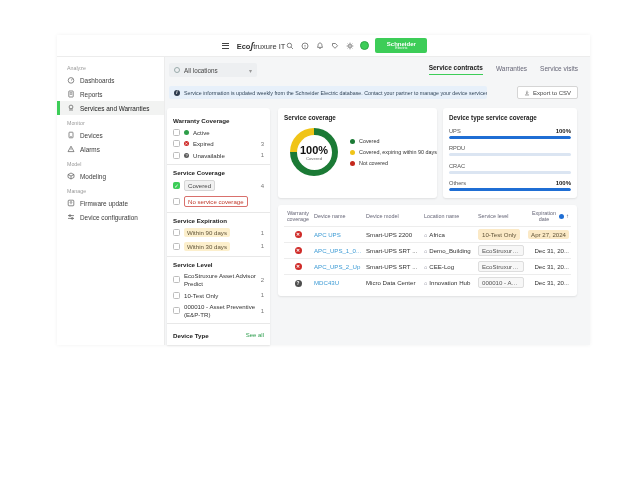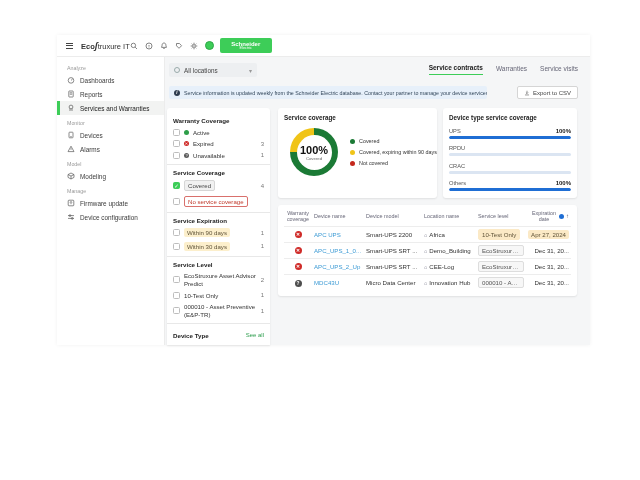--- a/index.html
+++ b/index.html
@@ -1,20 +1,20 @@
 <!DOCTYPE html>
 <html><head>
 <meta charset="utf-8">
 <style>
   * { margin:0; padding:0; box-sizing:border-box; }
   html,body { width:640px; height:480px; background:#fff; font-family:"Liberation Sans", sans-serif; overflow:hidden; }
   .app { position:absolute; left:57px; top:35px; width:533px; height:310px; background:#fff; box-shadow:0 0 4px rgba(0,0,0,0.06); }
 
   
-  .topbar { height:22px; display:flex; justify-content:flex-start; align-items:center; padding:0 7px; border-bottom:1px solid #ececec; background:#fff; }
+  .topbar { height:22px; display:flex; justify-content:center; align-items:center; padding:0 7px; border-bottom:1px solid #ececec; background:#fff; }
   .topbar-left { display:flex; align-items:center; gap:6px; }
   .hamburger { display:flex; flex-direction:column; gap:1.5px; cursor:pointer; padding:2px; }
   .hamburger i { display:block; width:7px; height:1px; background:#444; }
   .logo { font-size:7.5px; color:#333; white-space:nowrap; }
   .logo b { font-weight:bold; }
   .logo .swirl { font-style:italic; font-weight:bold; font-size:9px; }
   .topbar-right { display:flex; align-items:center; gap:6px; }
   .tb-icon { width:9px; height:9px; display:flex; align-items:center; justify-content:center; cursor:pointer; }
   .tb-icon svg { width:8px; height:8px; stroke:#666; fill:none; stroke-width:0.8; }
   .avatar { width:9px; height:9px; border-radius:50%; background:#3dcd58; border:1px solid #2fa847; cursor:pointer; }

